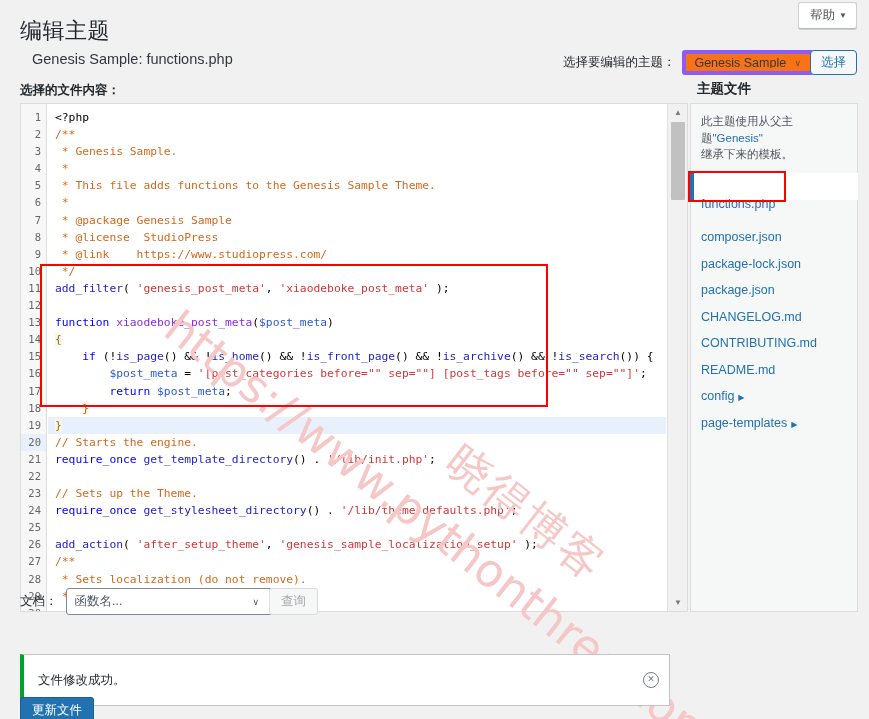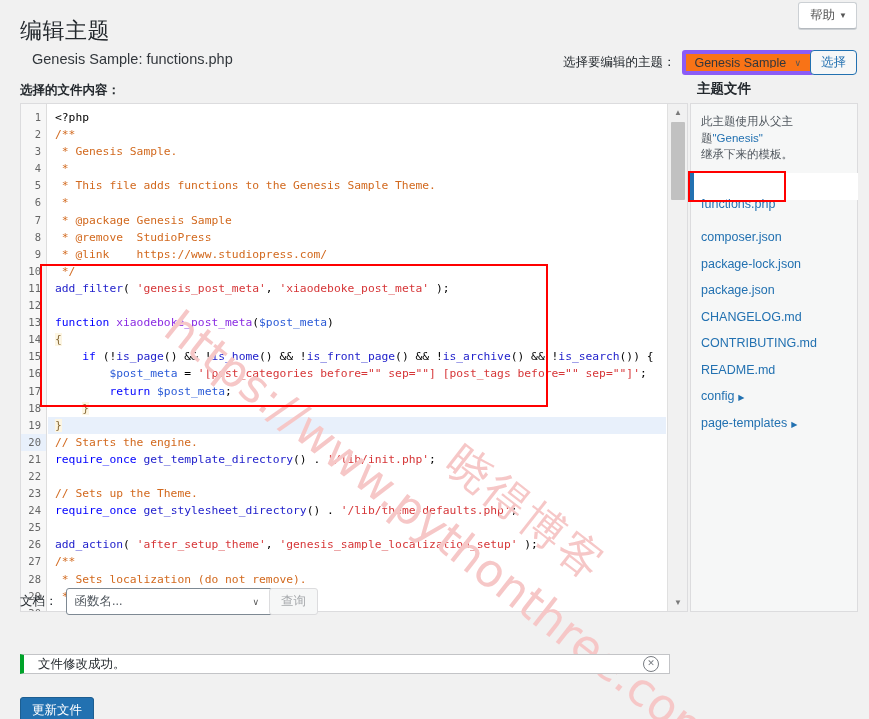--- a/index.html
+++ b/index.html
@@ -175,21 +175,21 @@
   }
   .docs-arrow { position: relative; margin-left: -20px; margin-right: 10px; color: #555; font-size: 9px; pointer-events: none; }
   .docs-btn {
     background: #f6f7f7; border: 1px solid #dcdcde; border-radius: 3px;
     color: #a7aaad; font-family: inherit; font-size: 12.5px;
     padding: 4px 11px; height: 27px; line-height: 1;
   }
 
   
   .notice {
-    position: absolute; left: 20px; top: 654px; width: 650px; height: 20px;
+    position: absolute; left: 20px; top: 654px; width: 650px; height: 52px;
     background: #fff; border: 1px solid #c3c4c7; border-left: 4px solid #00a32a;
     box-sizing: border-box; display: flex; align-items: center;
   }
   .notice-text { font-size: 12.5px; color: #23282d; padding-left: 14px; }
   .notice-dismiss {
     position: absolute; right: 10px; top: 50%; transform: translateY(-50%);
     width: 14px; height: 14px; border: 1px solid #787c82; border-radius: 50%;
     color: #787c82; font-size: 9px; line-height: 12px; text-align: center;
   }
 
@@ -287,21 +287,21 @@
     </div>
     <div class="code-area">
       <div class="code-lines-inner" id="code-lines">
           <div class="code-line"><span class="t-plain">&lt;?php</span></div>
           <div class="code-line"><span class="t-cmt">/**</span></div>
           <div class="code-line"><span class="t-cmt"> * Genesis Sample.</span></div>
           <div class="code-line"><span class="t-cmt"> *</span></div>
           <div class="code-line"><span class="t-cmt"> * This file adds functions to the Genesis Sample Theme.</span></div>
           <div class="code-line"><span class="t-cmt"> *</span></div>
           <div class="code-line"><span class="t-cmt"> * @package Genesis Sample</span></div>
-          <div class="code-line"><span class="t-cmt"> * @remove  StudioPress</span></div>
+          <div class="code-line"><span class="t-cmt"> * @license  StudioPress</span></div>
           <div class="code-line"><span class="t-cmt"> * @link    https://www.studiopress.com/</span></div>
           <div class="code-line"><span class="t-cmt"> */</span></div>
           <div class="code-line"><span class="t-fn">add_filter</span><span class="t-plain">( </span><span class="t-str">'genesis_post_meta'</span><span class="t-plain">, </span><span class="t-str">'xiaodeboke_post_meta'</span><span class="t-plain"> );</span></div>
           <div class="code-line"><span class="t-plain"></span></div>
           <div class="code-line"><span class="t-kw">function </span><span class="t-def">xiaodeboke_post_meta</span><span class="t-plain">(</span><span class="t-var">$post_meta</span><span class="t-plain">)</span></div>
           <div class="code-line"><span class="t-brace">{</span></div>
           <div class="code-line"><span class="t-plain">    </span><span class="t-kw">if</span><span class="t-plain"> (!</span><span class="t-fn">is_page</span><span class="t-plain">() &amp;&amp; !</span><span class="t-fn">is_home</span><span class="t-plain">() &amp;&amp; !</span><span class="t-fn">is_front_page</span><span class="t-plain">() &amp;&amp; !</span><span class="t-fn">is_archive</span><span class="t-plain">() &amp;&amp; !</span><span class="t-fn">is_search</span><span class="t-plain">()) {</span></div>
           <div class="code-line"><span class="t-plain">        </span><span class="t-var">$post_meta</span><span class="t-plain"> = </span><span class="t-str">'[post_categories before="" sep=""] [post_tags before="" sep=""]'</span><span class="t-plain">;</span></div>
           <div class="code-line"><span class="t-plain">        </span><span class="t-kw">return </span><span class="t-var">$post_meta</span><span class="t-plain">;</span></div>
           <div class="code-line"><span class="t-plain">    </span><span class="t-brace">}</span></div>

